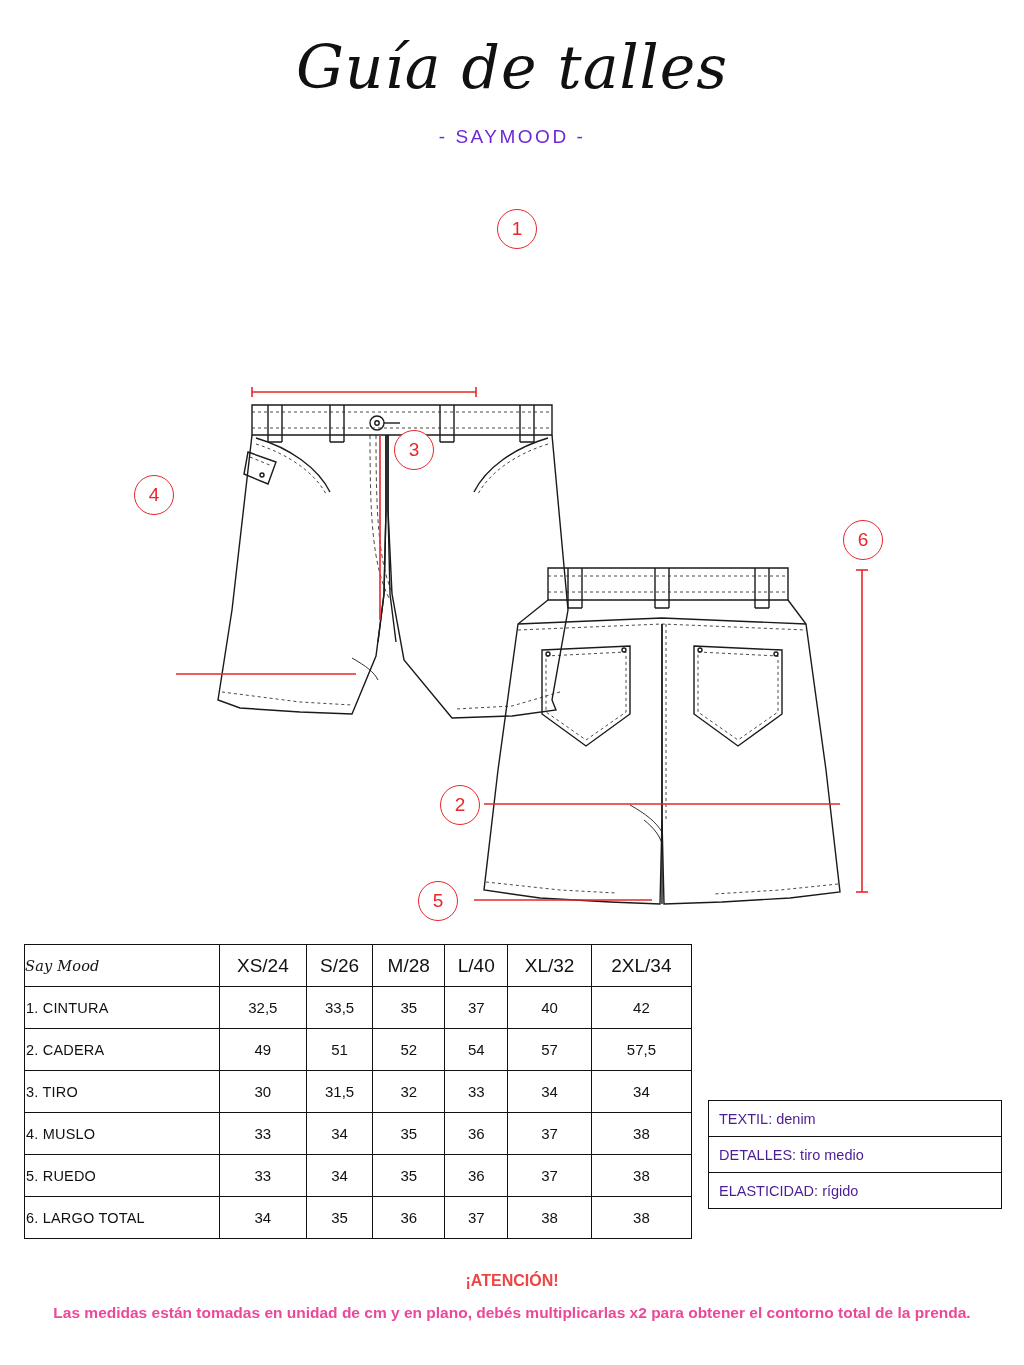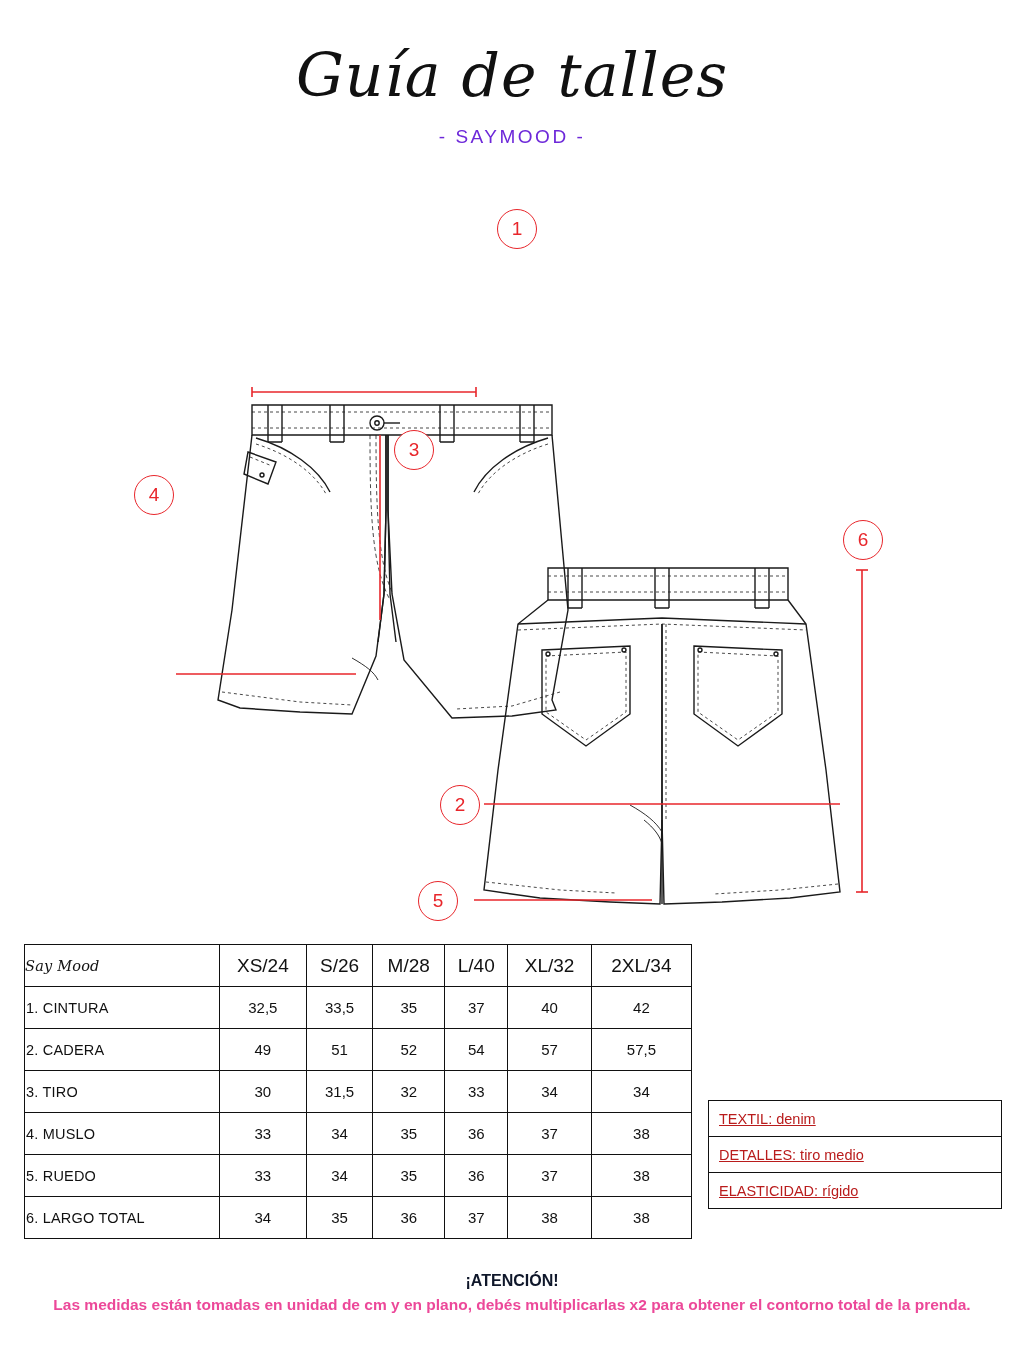--- a/index.html
+++ b/index.html
@@ -17,21 +17,21 @@
   }
   .page {
     position: relative;
     width: 1024px;
     height: 1365px;
   }
 
   
   .title {
     position: absolute;
-    top: 40px;
+    top: 32px;
     left: 0;
     width: 1024px;
     text-align: center;
     font-family: "DejaVu Serif", serif;
     font-style: italic;
     font-size: 60px;
     letter-spacing: 1px;
     color: #111;
   }
   .subtitle {
@@ -109,38 +109,37 @@
     position: absolute;
     left: 708px;
     top: 1100px;
     width: 292px;
     border: 1px solid #111;
   }
   .info-box div {
     border-bottom: 1px solid #111;
     font-size: 14.5px;
     padding: 10px 8px 9px 10px;
-    color: #b91c1c;
-    text-decoration: underline;
+    color: #4c1d95;
   }
   .info-box div:last-child { border-bottom: none; }
 
   
   .footer {
     position: absolute;
     left: 0;
     top: 1272px;
     width: 1024px;
     text-align: center;
   }
   .footer .attention {
     font-size: 16px;
     font-weight: bold;
-    color: #0f172a;
-    margin-bottom: 6px;
+    color: #ef4444;
+    margin-bottom: 14px;
   }
   .footer .note {
     font-size: 15.5px;
     font-weight: bold;
     color: #ec4899;
   }
 </style>
 </head>
 <body>
 

